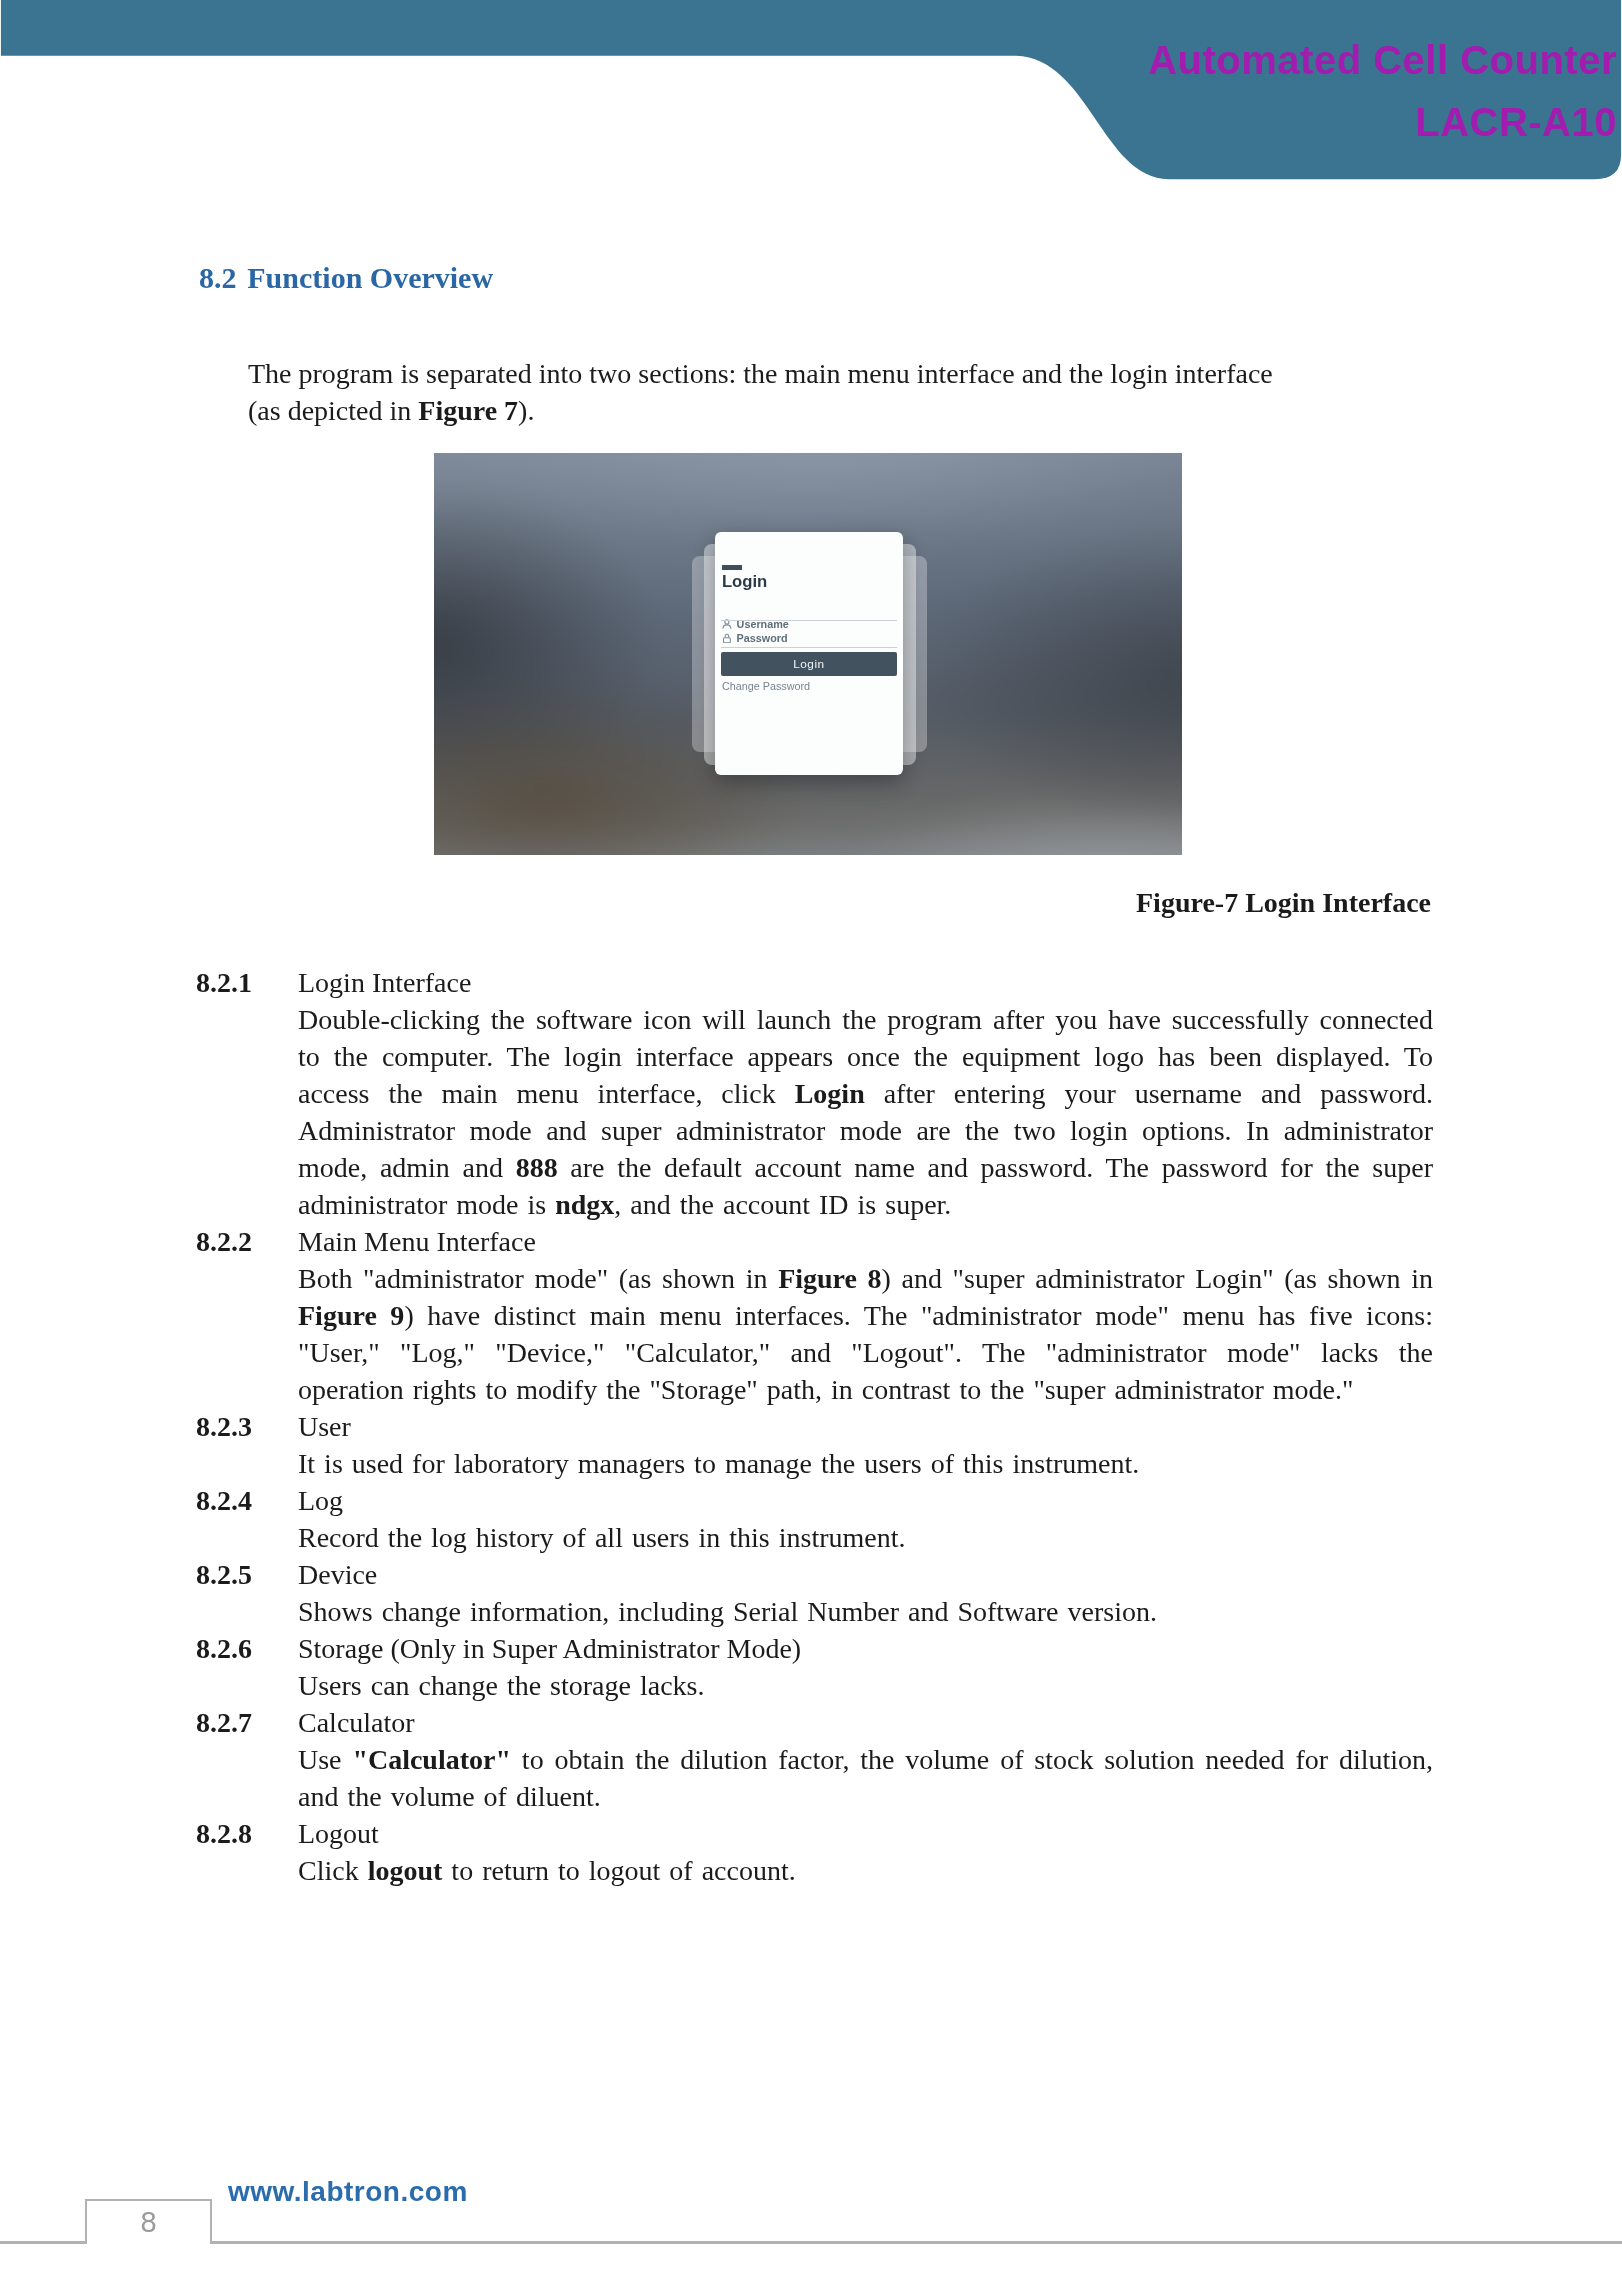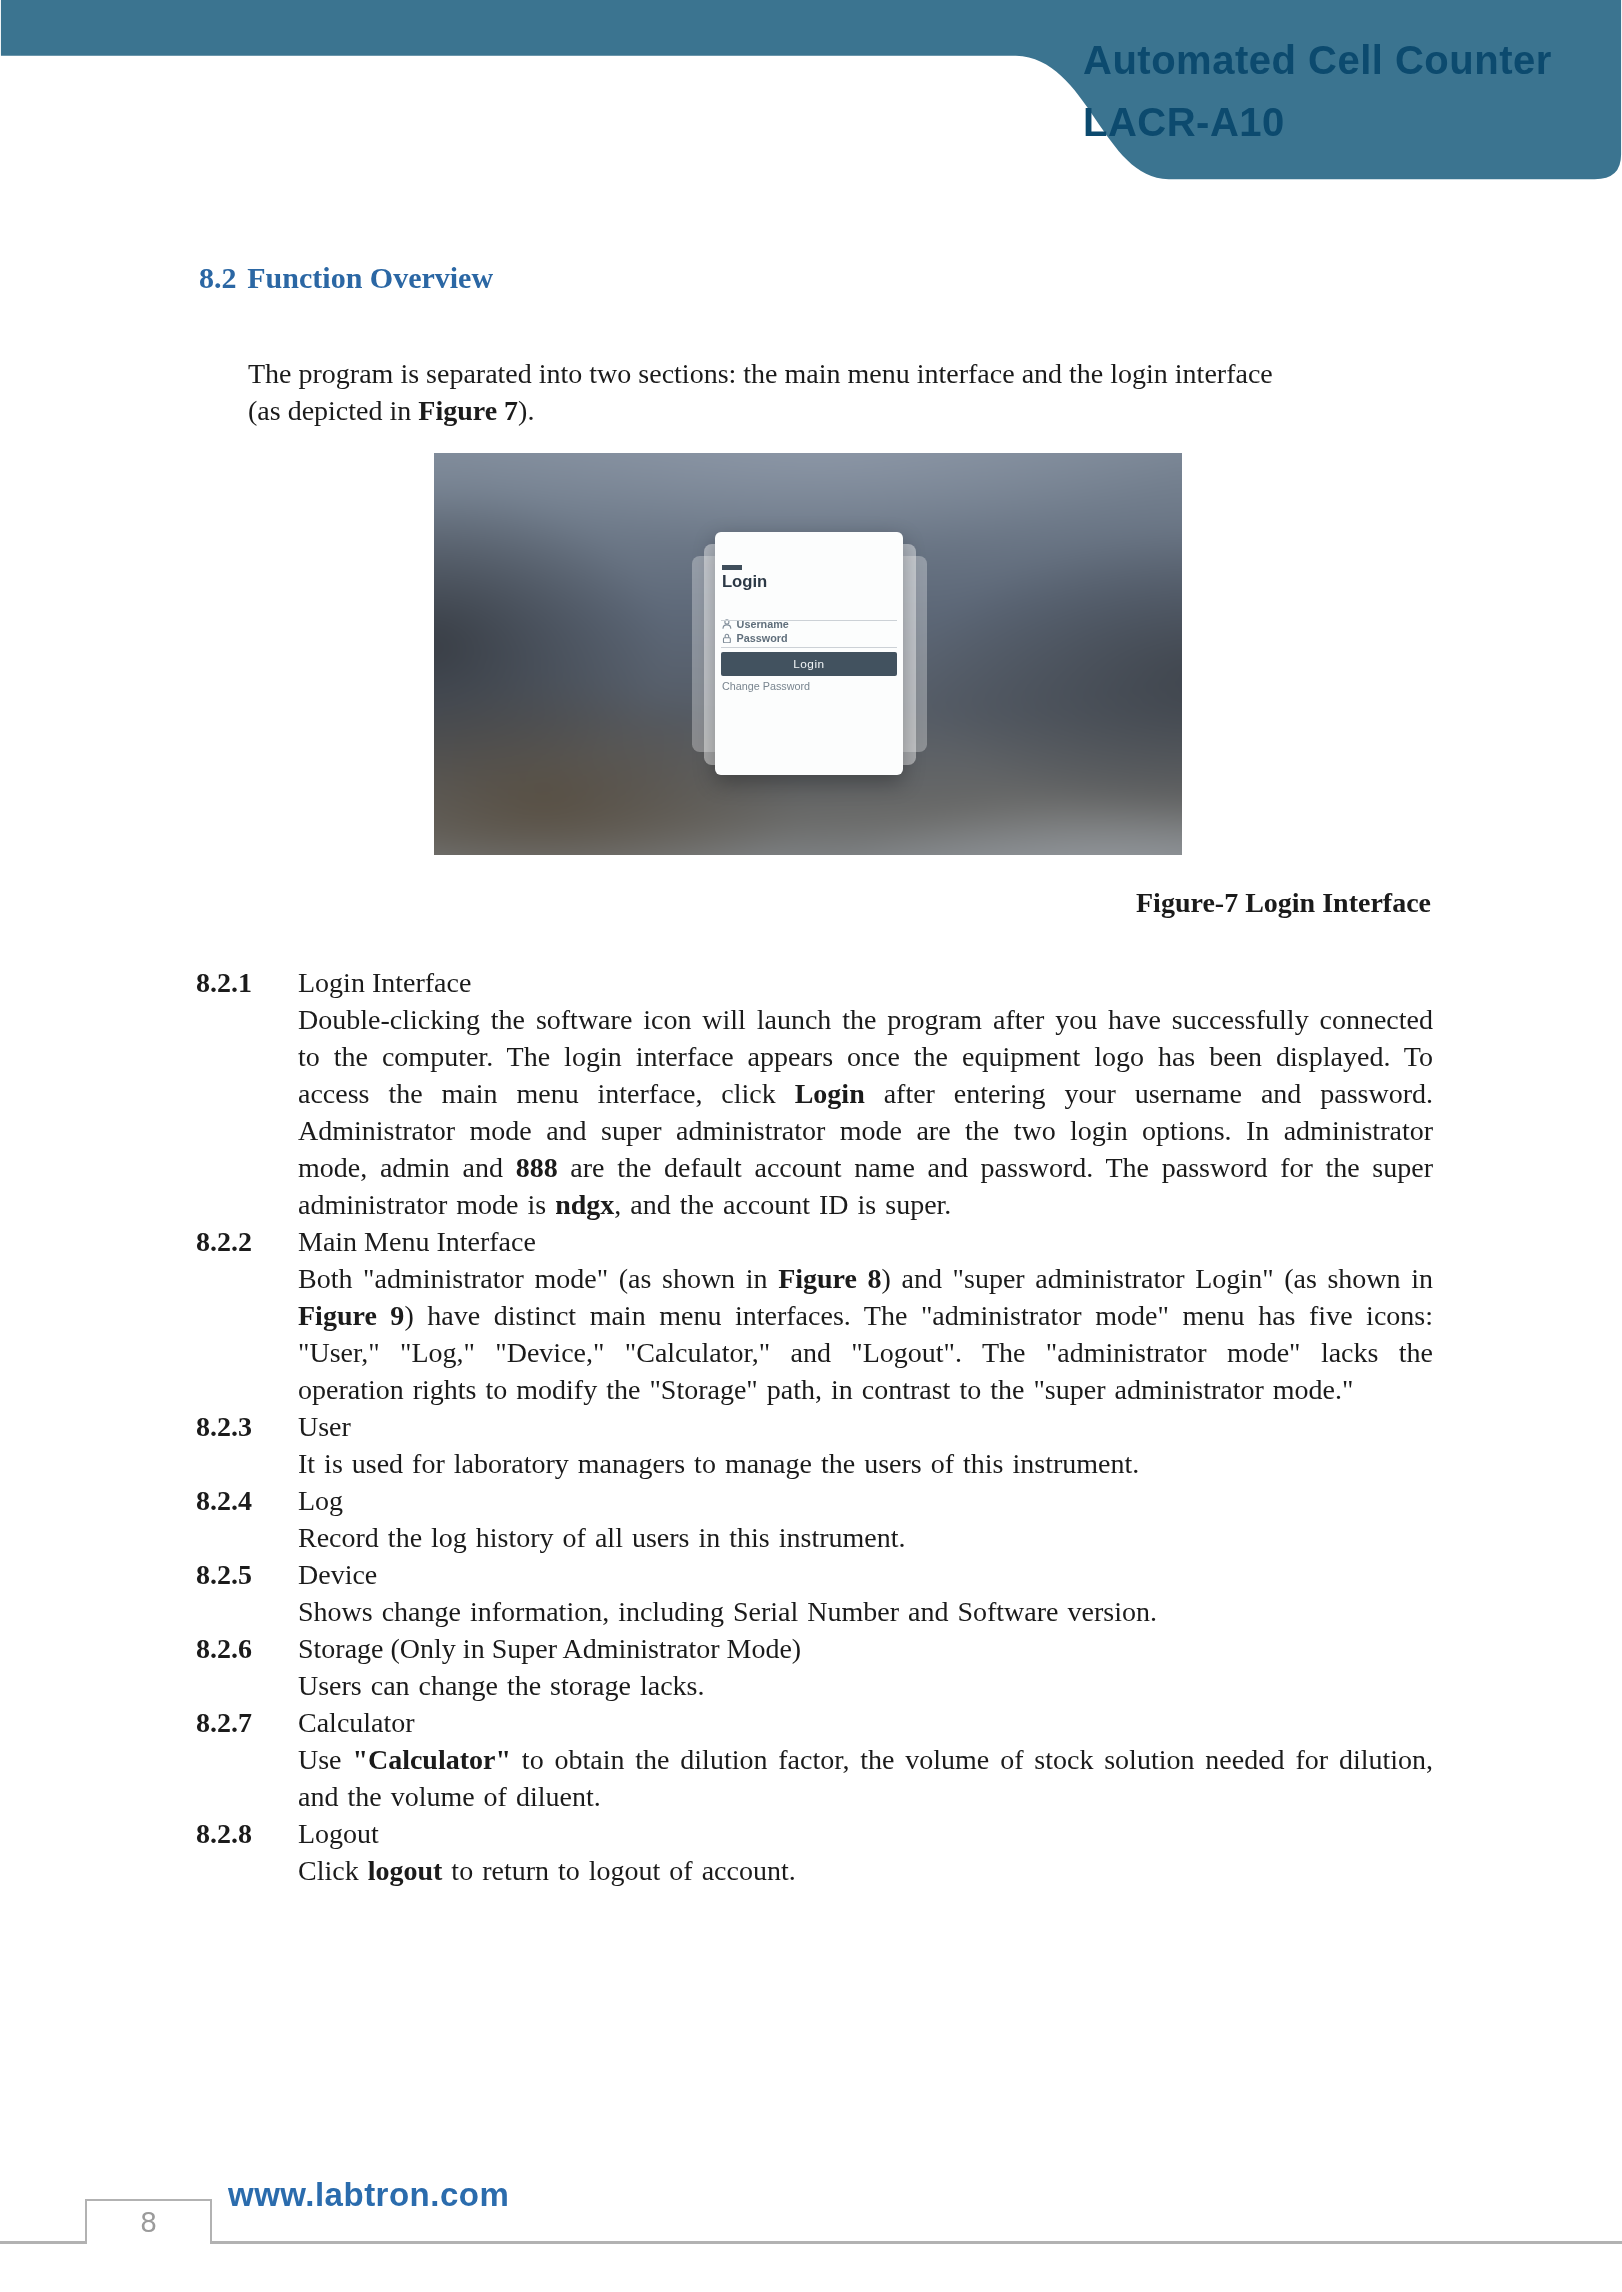--- a/index.html
+++ b/index.html
@@ -3,22 +3,22 @@
 <meta charset="utf-8">
 <style>
   html,body { margin:0; padding:0; background:#ffffff; }
   .page {
     position:relative; width:1622px; height:2293px; background:#fff; overflow:hidden;
     font-family:"Liberation Serif","DejaVu Serif",serif; color:#1b1b1b;
   }
   
   .header-svg { position:absolute; top:0; left:0; display:block; }
   .header-title {
-    position:absolute; top:29px; left:1083px; width:534px; text-align:left;
-    color:#0c4a6e; font-family:"Liberation Sans",sans-serif; font-weight:bold;
+    position:absolute; top:29px; left:1083px; width:534px; text-align:right;
+    color:#a21caf; font-family:"Liberation Sans",sans-serif; font-weight:bold;
     font-size:40px; line-height:62px; letter-spacing:0.5px;
   }
   
   .sec-heading {
     position:absolute; top:261px; left:199px; display:flex; gap:10.8px;
     font-weight:bold; font-size:30px;
   }
   
   .intro {
     position:absolute; top:327px; left:248px; width:1063px;
@@ -87,21 +87,21 @@
   
   .footer-rule { position:absolute; top:2241px; left:0; width:1622px; height:2.9px; background:#b2b2b2; }
   .page-tab {
     position:absolute; top:2199px; left:85px; width:127px; height:45px; box-sizing:border-box;
     background:#fff; border:2.9px solid #b2b2b2; border-bottom:none;
     display:flex; align-items:center; justify-content:center;
     color:#9b9b9b; font-size:29px; font-family:"Liberation Sans",sans-serif;
   }
   .website {
     position:absolute; top:2176px; left:228px; text-decoration:none;
-    font-family:"Liberation Sans",sans-serif; font-weight:bold; font-size:33px;
+    font-family:"Liberation Sans",sans-serif; font-weight:bold; font-size:28px;
     letter-spacing:0.5px;
   }
   b { font-weight:bold; }
 </style>
 </head>
 <body>
 
 <div class="page">
 
   <svg class="header-svg" width="1622" height="186" viewBox="0 0 1655 190">

